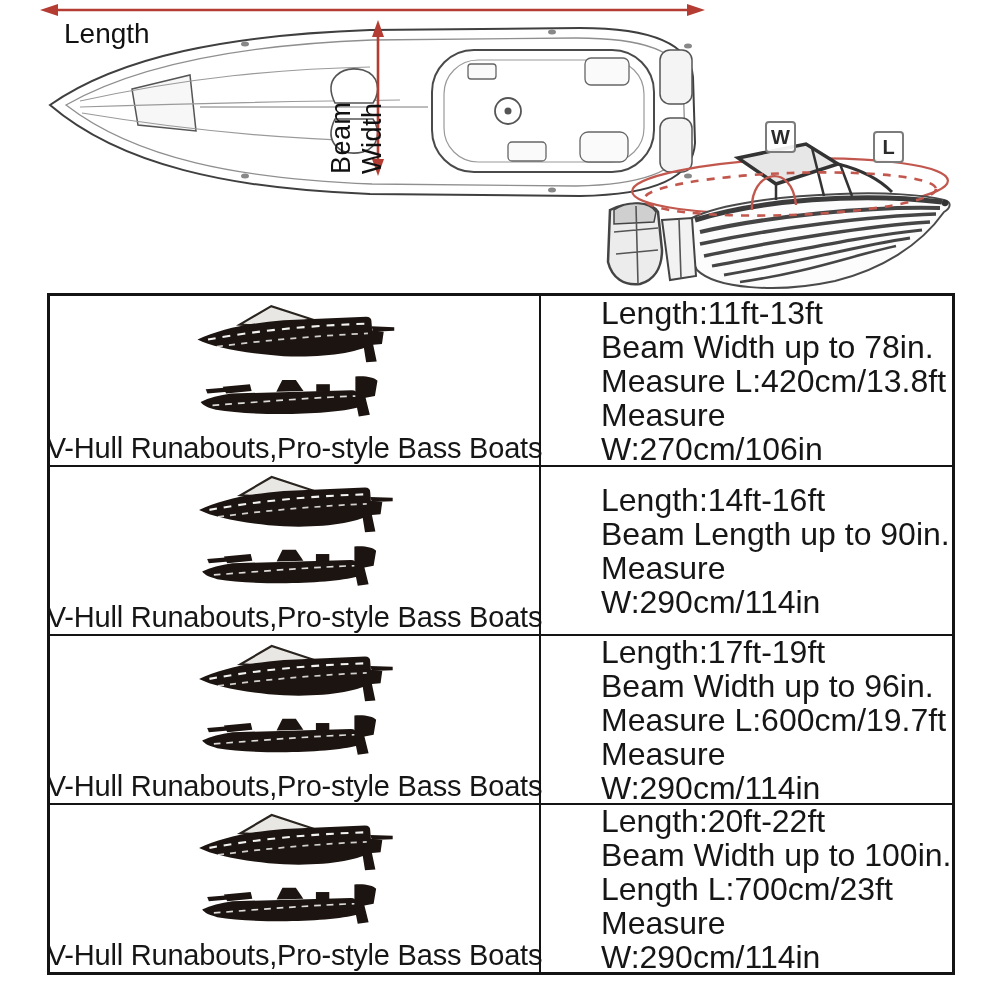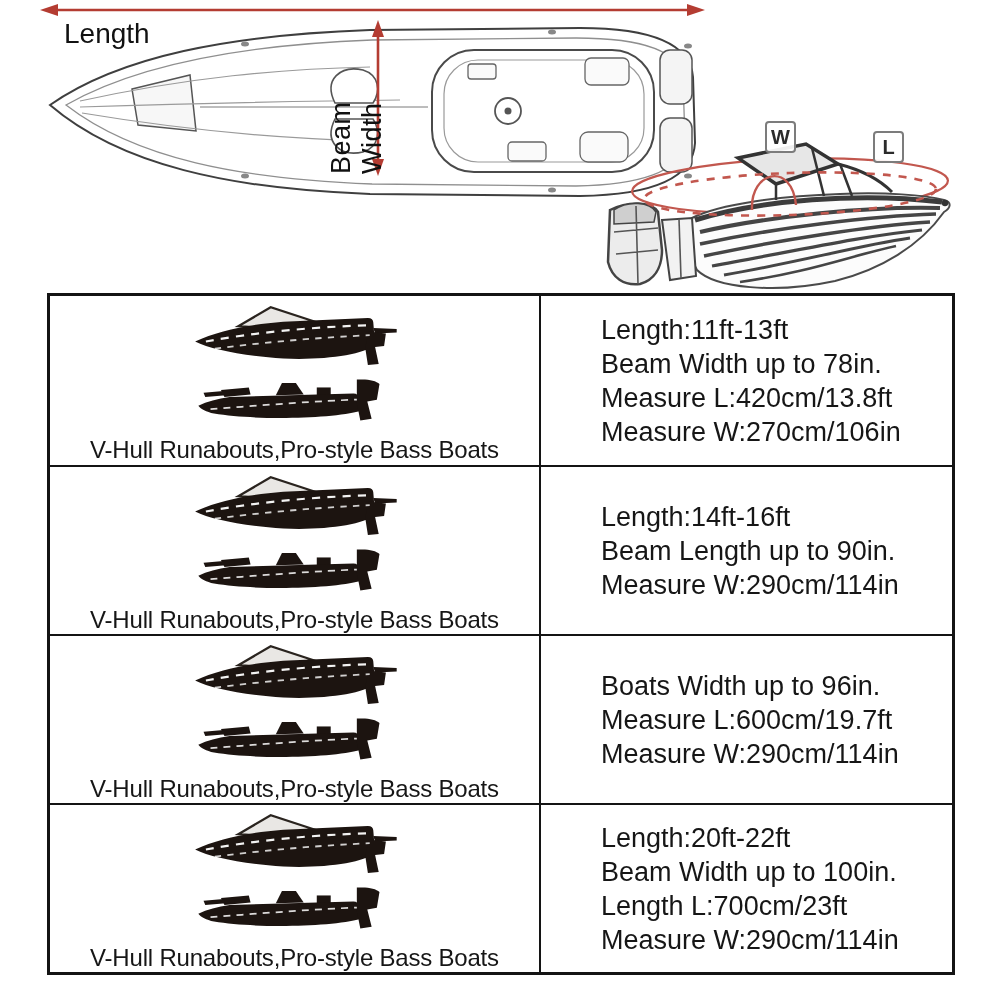--- a/index.html
+++ b/index.html
@@ -21,22 +21,22 @@
       font-size:20px; font-weight:bold; color:#2b2b2b; }
   .tag-w { left:765px; top:121px; }
   .tag-l { left:873px; top:131px; }
 
   
   .size-table { position:absolute; left:47px; top:293px; width:908px; border:3px solid #141414; background:#fff; }
   .row { display:flex; height:169px; border-top:2px solid #141414; }
   .row:first-child { border-top:none; }
   .cell-left { width:489px; display:flex; flex-direction:column; align-items:center; justify-content:center; padding-top:4px; }
   .cell-right { flex:1; border-left:2px solid #141414; display:flex; flex-direction:column;
-      justify-content:center; padding-left:60px; font-size:27px; line-height:34px; color:#161616; }
-  .caption { font-size:24px; letter-spacing:-0.2px; white-space:nowrap; margin-top:5px; color:#161616; }
+      justify-content:center; padding-left:60px; font-size:32px; line-height:34px; color:#161616; }
+  .caption { font-size:29px; letter-spacing:-0.2px; white-space:nowrap; margin-top:5px; color:#161616; }
   .boat-sil { display:block; }
   .bass-sil { margin-top:4px; }
 </style>
 </head>
 <body>
 
 <div class="page">
 
   <svg width="0" height="0" style="position:absolute" aria-hidden="true">
     <defs>
@@ -172,21 +172,22 @@
       <div class="cell-left">
         <svg class="boat-sil" width="216" height="72">
             <use href="#speedboat"></use>
           </svg>
         <svg class="boat-sil bass-sil" width="208" height="54">
             <use href="#bassboat"></use>
           </svg>
         <div class="caption">V-Hull Runabouts,Pro-style Bass Boats</div>
       </div>
       <div class="cell-right">
-        <div>Boats Width up to 96in.</div>
+        <div>Length:17ft-19ft</div>
+        <div>Beam Width up to 96in.</div>
         <div>Measure L:600cm/19.7ft</div>
         <div>Measure W:290cm/114in</div>
       </div>
     </div>
 
     <div class="row">
       <div class="cell-left">
         <svg class="boat-sil" width="216" height="72">
             <use href="#speedboat"></use>
           </svg>

